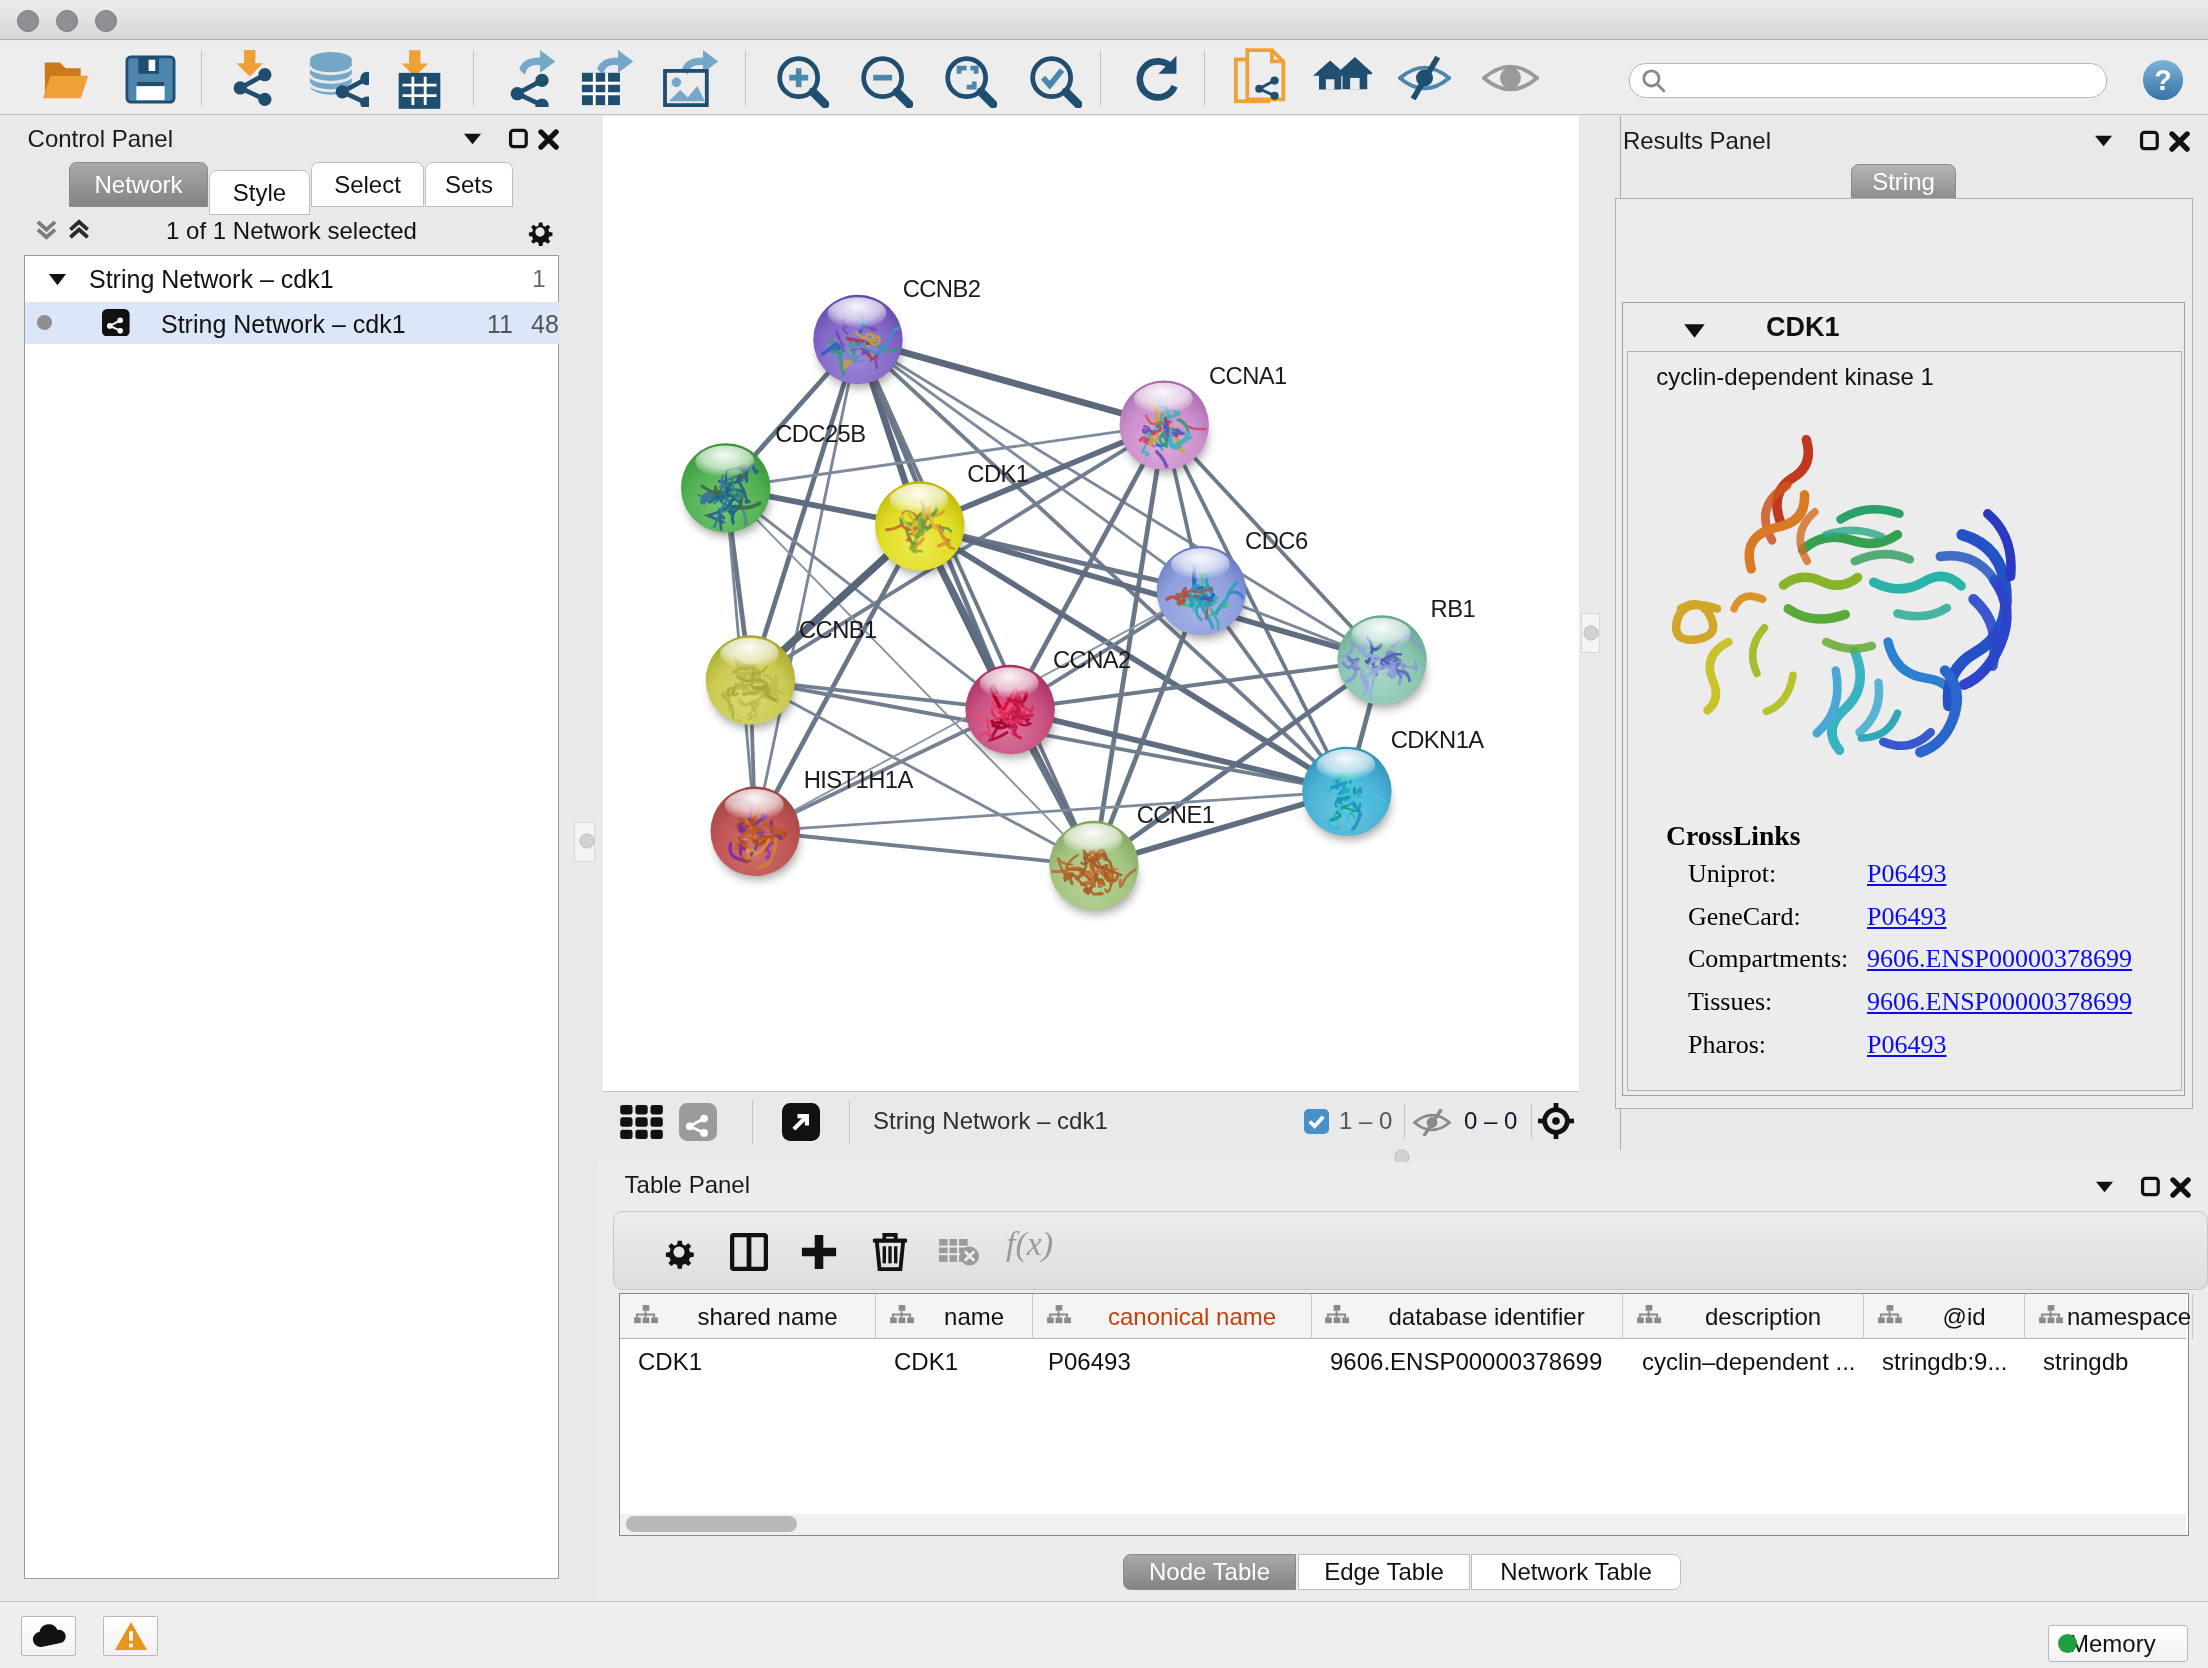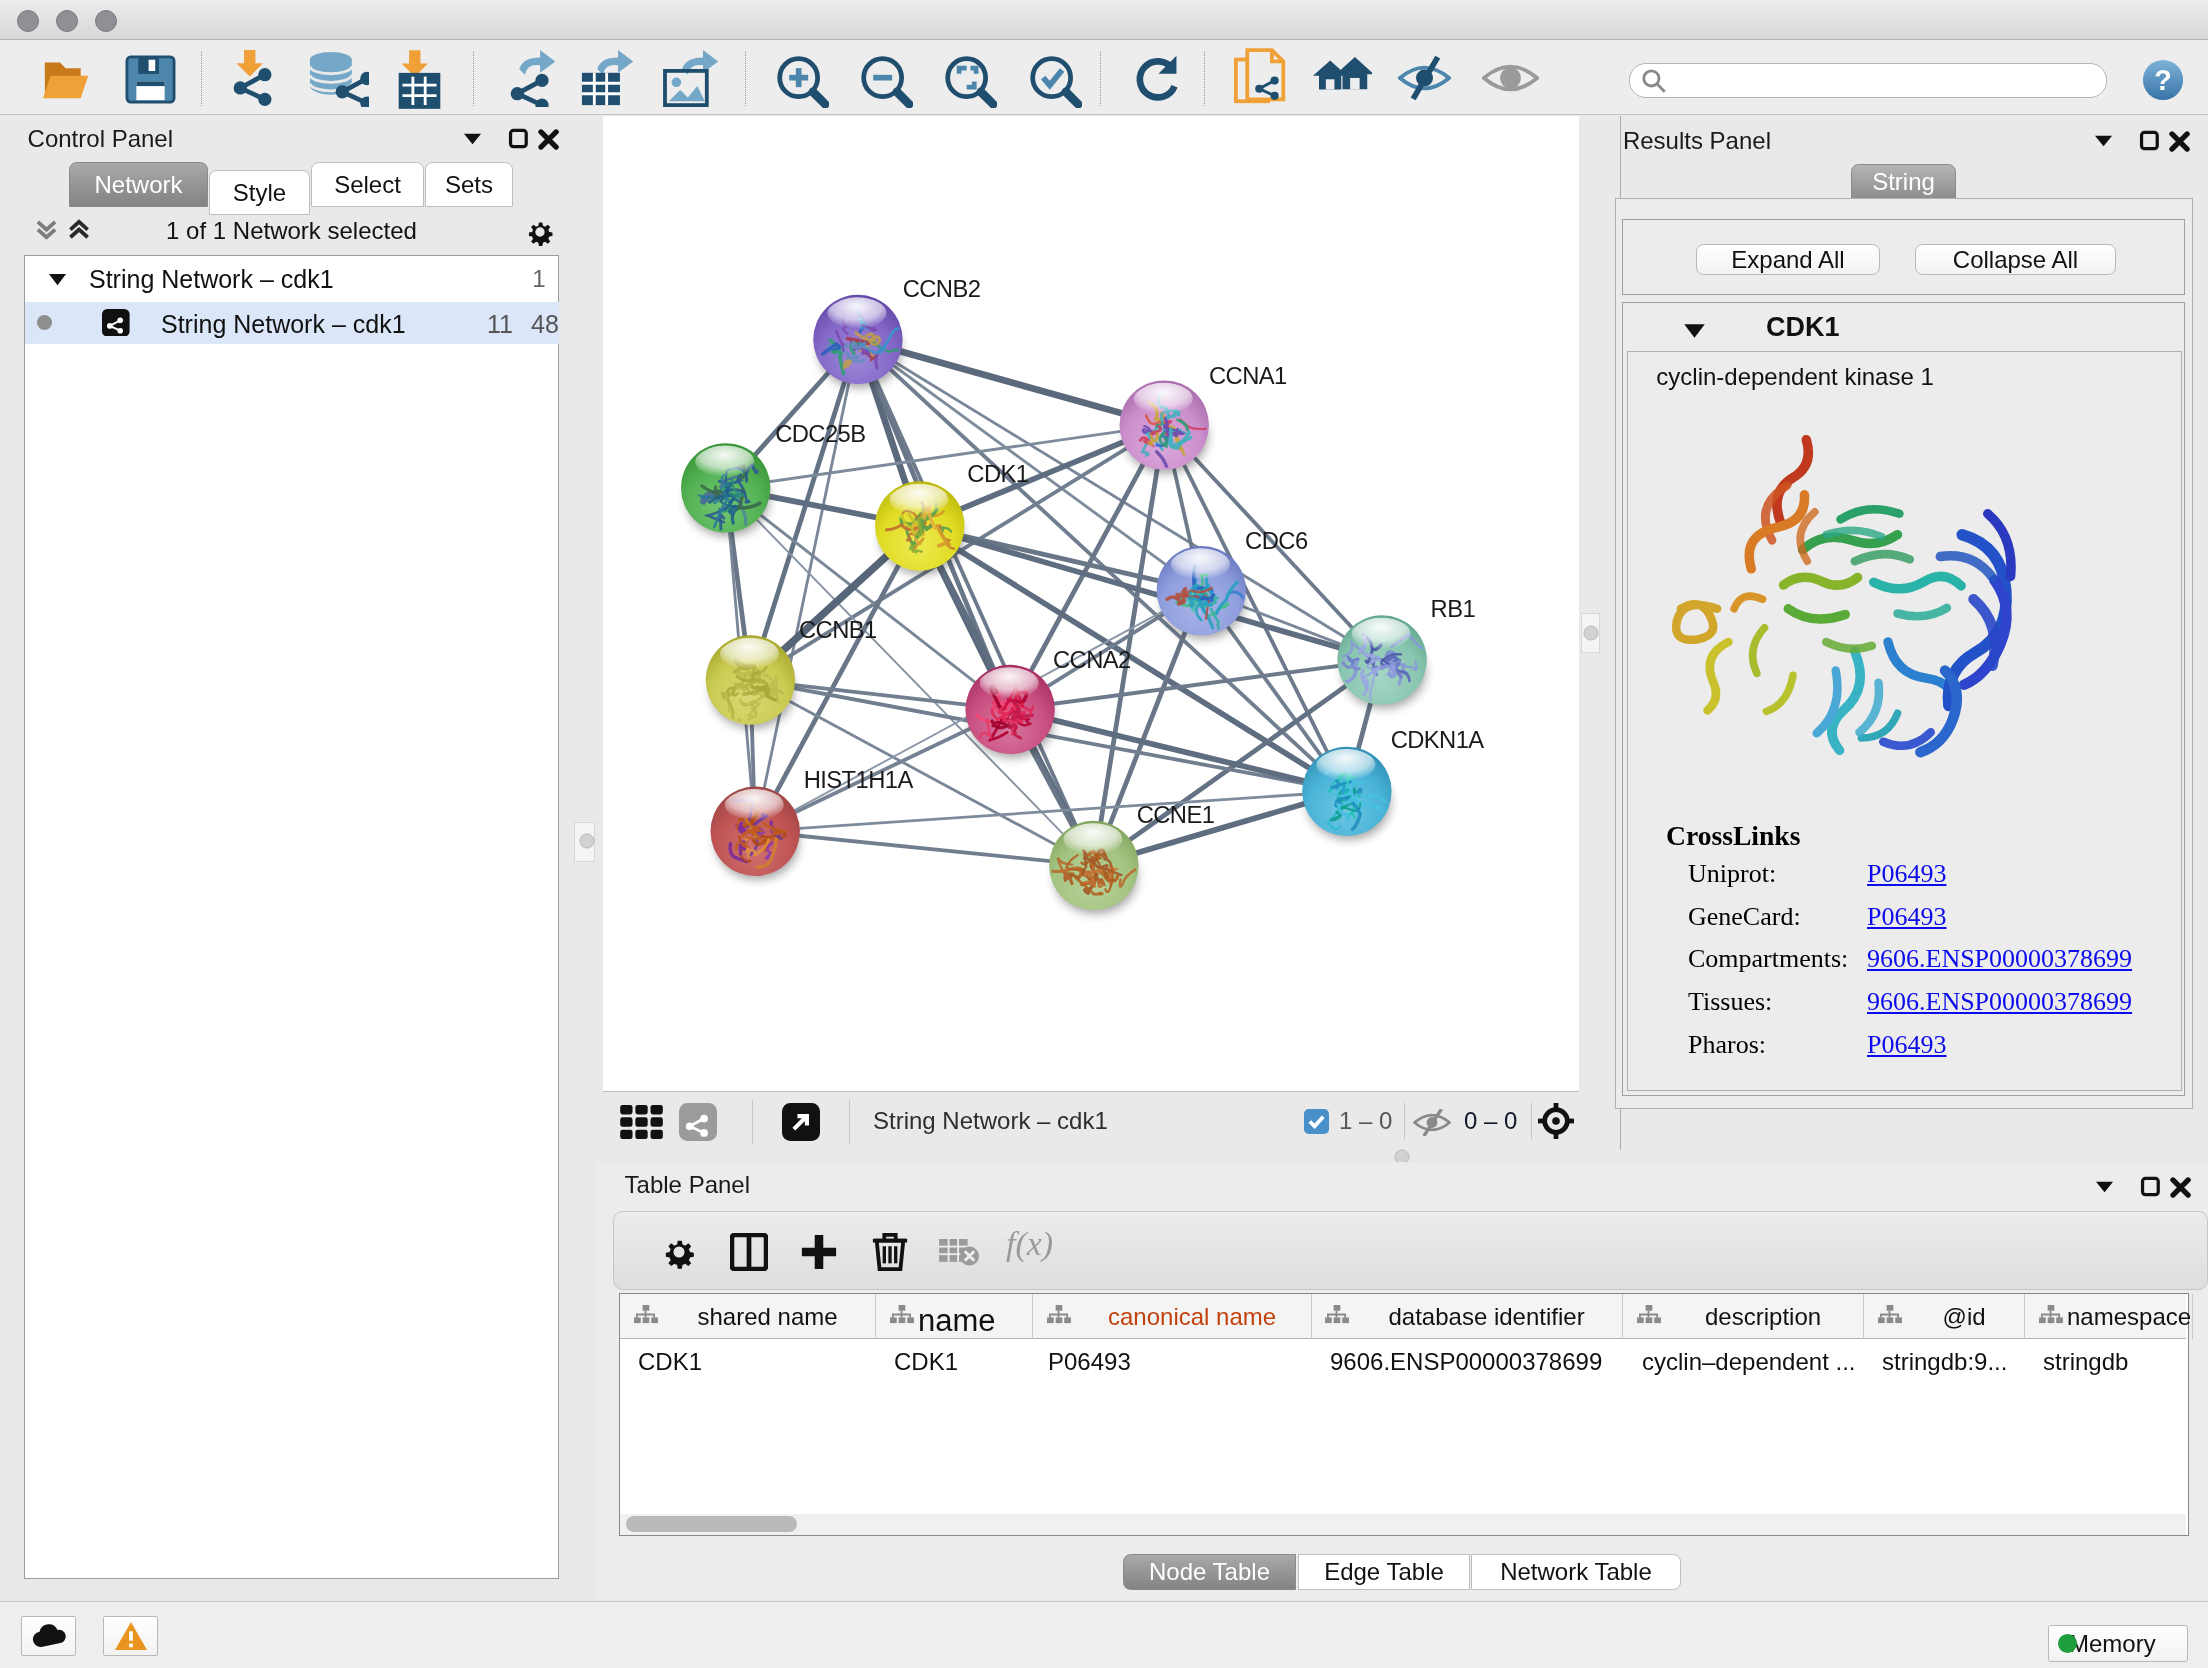--- a/index.html
+++ b/index.html
@@ -832,24 +832,20 @@
 
 <div class="abs" style="left:1620px;top:116px;width:589px;height:1034px;background:#e9e9e9;border-left:1.9px solid #ababab">
 <div class="abs panel-title" style="left:1.9px;top:10.5px">Results Panel</div>
 <svg class="abs" style="left:474px;top:13.3px" width="95" height="25" viewBox="0 0 100 26">
 <path d="M0 7 l18 0 -9 11 z" fill="#111"></path>
 <rect x="49" y="3.5" width="16.5" height="17" fill="none" stroke="#111" stroke-width="3.4" rx="3"></rect>
 <path d="M81 5 l16 16 m0 -16 l-16 16" stroke="#111" stroke-width="5.5" stroke-linecap="round"></path>
     </svg>
 <div class="abs" style="left:230px;top:48px;width:105px;height:35px;background:linear-gradient(#b5b5b5,#8e8e8e);border:1px solid #8a8a8a;border-radius:7.6px 7.6px 0 0;color:#fff;font-size:24px;text-align:center;line-height:34px">String</div>
 <div class="abs" style="left:-5.7px;top:82px;width:578px;height:911px;background:#ececec;border:1px solid #b0b0b0">
- <div class="abs" style="left:5.7px;top:20px;width:563px;height:76px;border:1px solid #a0a0a0">
-  <div class="abs btn" style="left:73px;top:24px;width:184px;height:31px;line-height:29.5px">Expand All</div>
-  <div class="abs btn" style="left:292px;top:24px;width:201px;height:31px;line-height:29.5px">Collapse All</div>
- </div>
  <div class="abs" style="left:5.7px;top:103px;width:563px;height:794px;border:1px solid #a0a0a0">
   <svg class="abs" style="left:60px;top:20px" width="23" height="16" viewBox="0 0 20 14">
           <path d="M1 1 h18 l-9 12z" fill="#111"></path>
         </svg>
   <div class="abs" style="left:143px;top:8.6px;font-size:27px;font-weight:bold;color:#111">CDK1</div>
   <div class="abs" style="left:3.8px;top:48px;width:555px;height:740px;border:1px solid #b0b0b0">
    <div class="abs" style="left:28.5px;top:11.4px;font-size:24px;color:#111">cyclin-dependent kinase 1</div>
   </div>
  </div>
 </div>
@@ -960,21 +956,21 @@
         <div class="abs" style="left:256px;top:0;width:157px;height:45px;border-right:1px solid #c9c9c9">
     <div class="abs" style="left:13.3px;top:11.4px"><svg width="25" height="21" viewBox="0 0 26 22">
               <g fill="#8a8a8a">
                 <rect x="10" y="0" width="7" height="6"></rect>
                 <rect x="1" y="13" width="7" height="6"></rect>
                 <rect x="10" y="13" width="7" height="6"></rect>
                 <rect x="19" y="13" width="7" height="6"></rect>
                 <path d="M13 6 v4 M4 13 v-3 h18 v3 M13 13 v-3" stroke="#8a8a8a" stroke-width="2" fill="none"></path>
               </g>
             </svg></div>
-    <div class="abs" style="left:42px;right:1.9px;top:8.6px;text-align:left;font-size:31px;color:#111;white-space:nowrap;overflow:hidden">name</div>
+    <div class="abs" style="left:42px;right:1.9px;top:8.6px;text-align:center;font-size:24px;color:#111;white-space:nowrap;overflow:hidden">name</div>
         </div>
         <div class="abs" style="left:413px;top:0;width:279px;height:45px;border-right:1px solid #c9c9c9">
     <div class="abs" style="left:13.3px;top:11.4px"><svg width="25" height="21" viewBox="0 0 26 22">
               <g fill="#8a8a8a">
                 <rect x="10" y="0" width="7" height="6"></rect>
                 <rect x="1" y="13" width="7" height="6"></rect>
                 <rect x="10" y="13" width="7" height="6"></rect>
                 <rect x="19" y="13" width="7" height="6"></rect>
                 <path d="M13 6 v4 M4 13 v-3 h18 v3 M13 13 v-3" stroke="#8a8a8a" stroke-width="2" fill="none"></path>
               </g>

